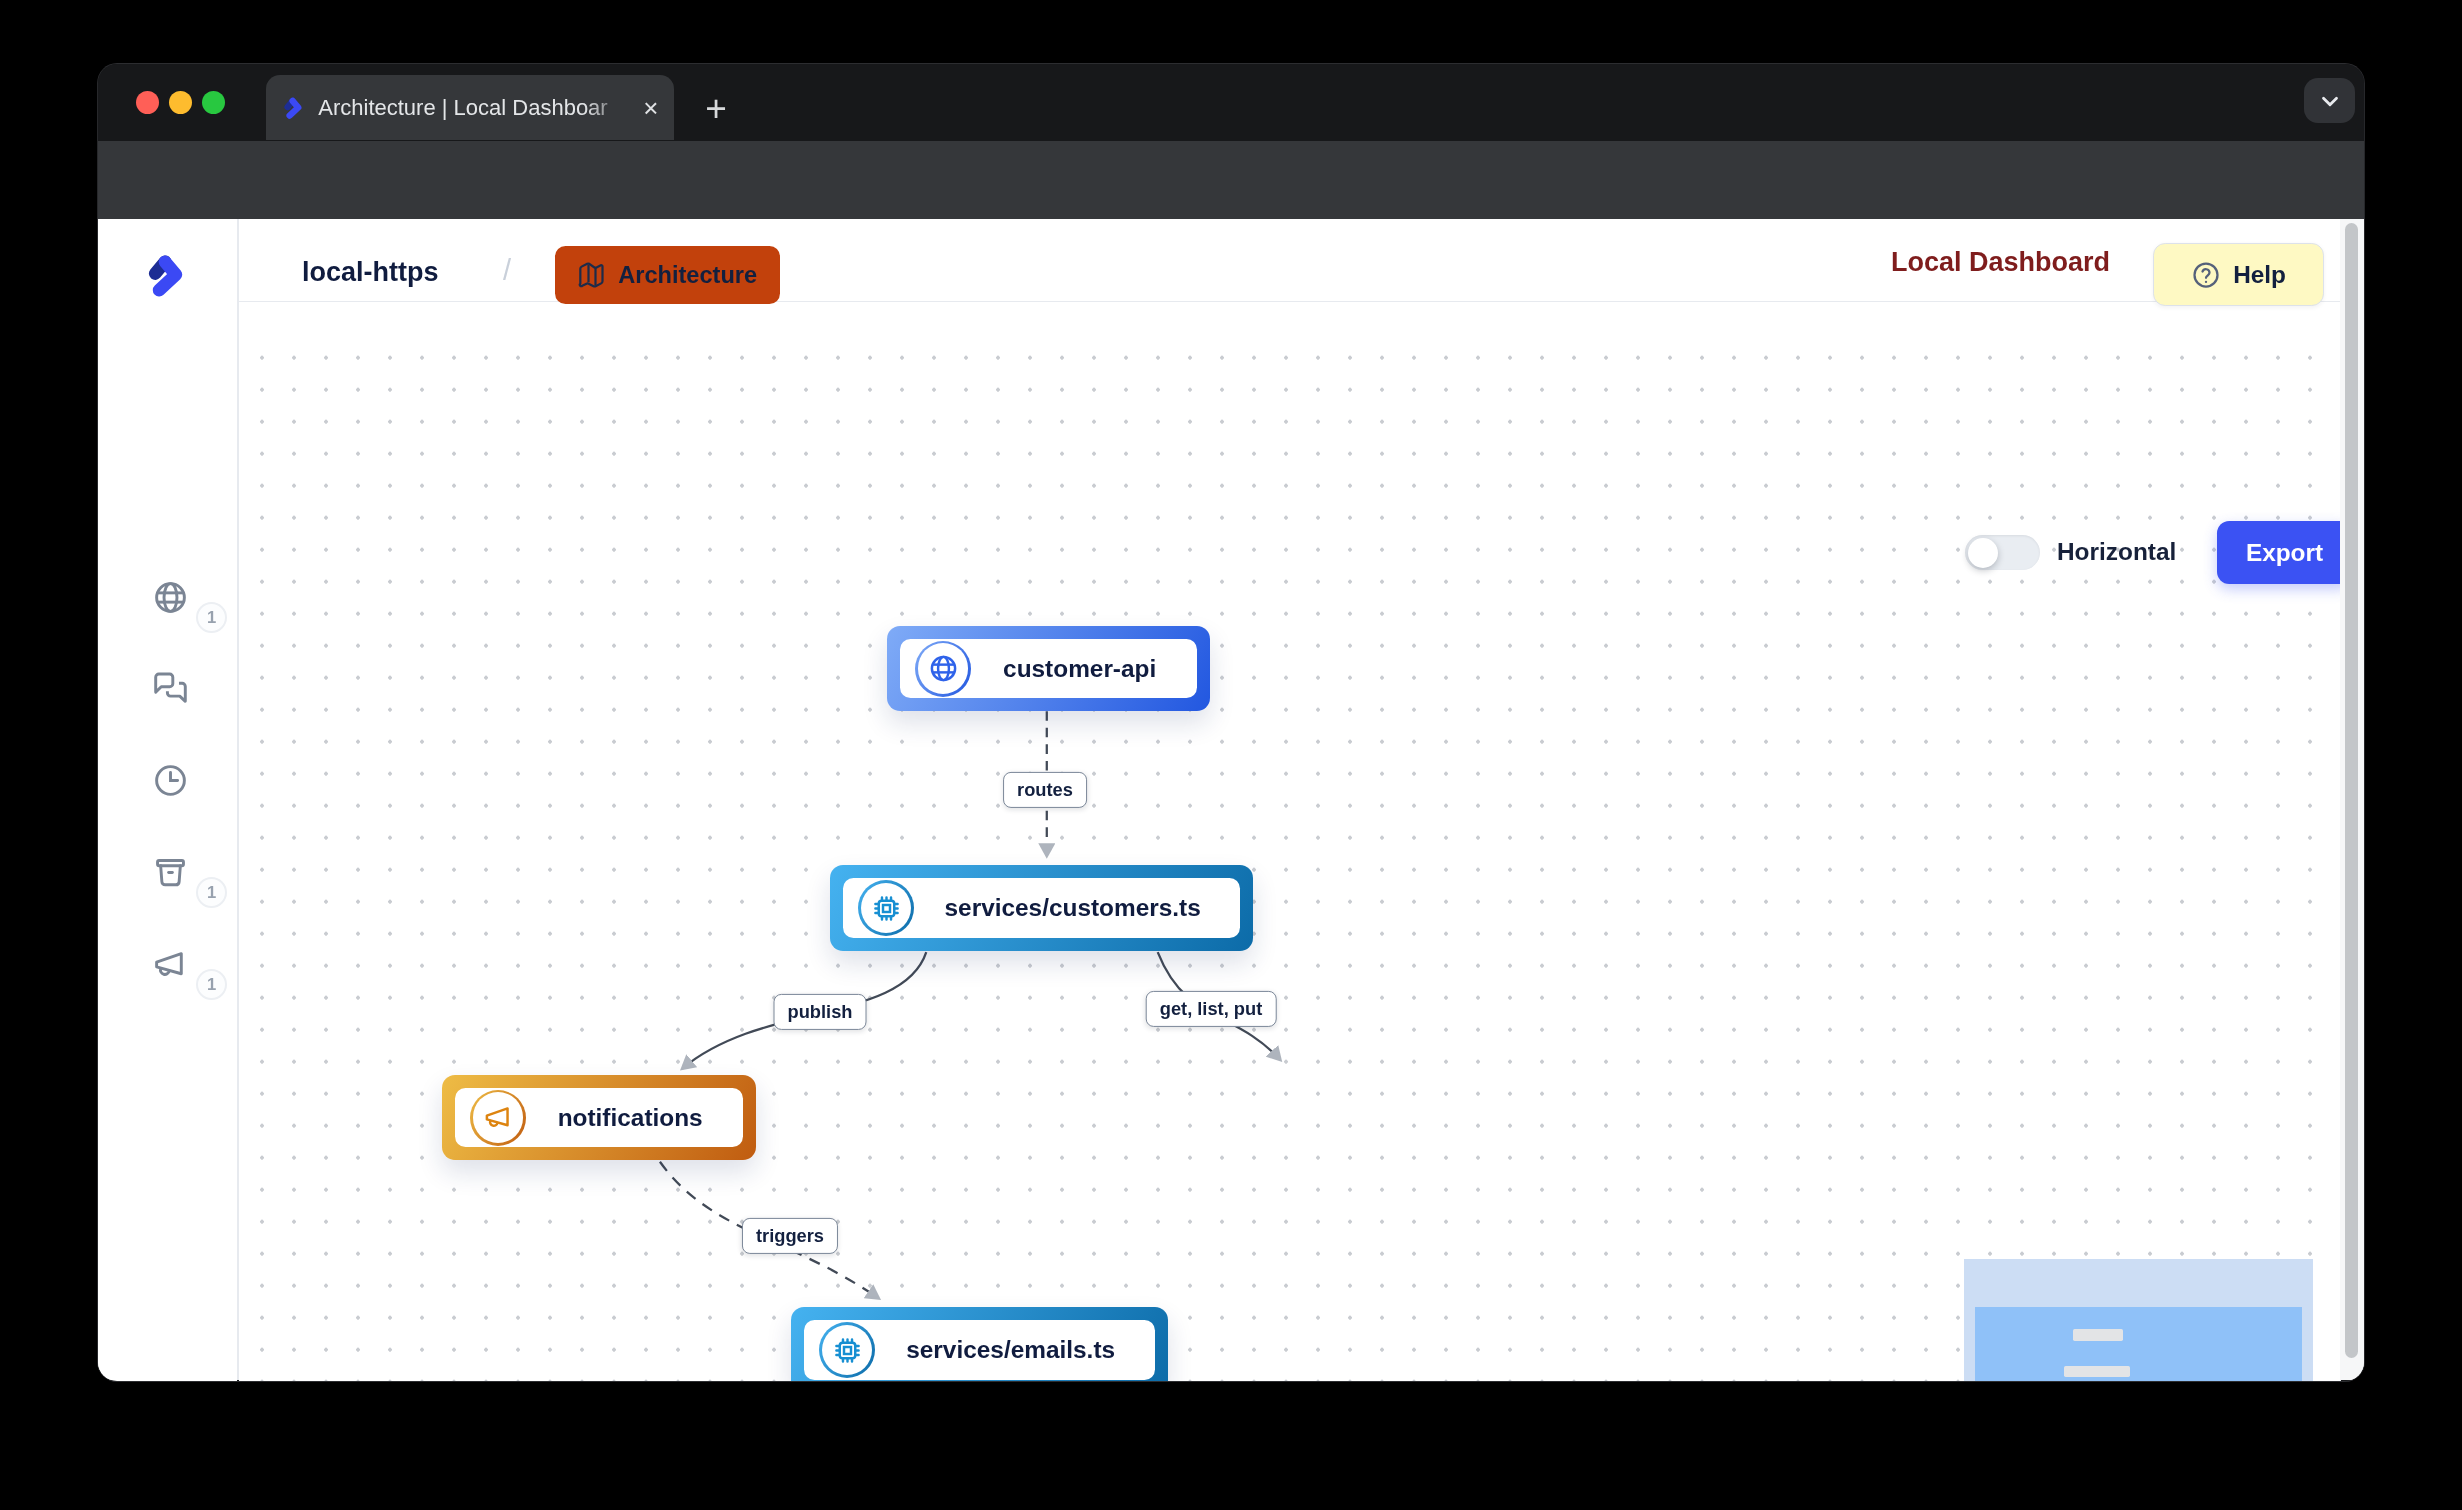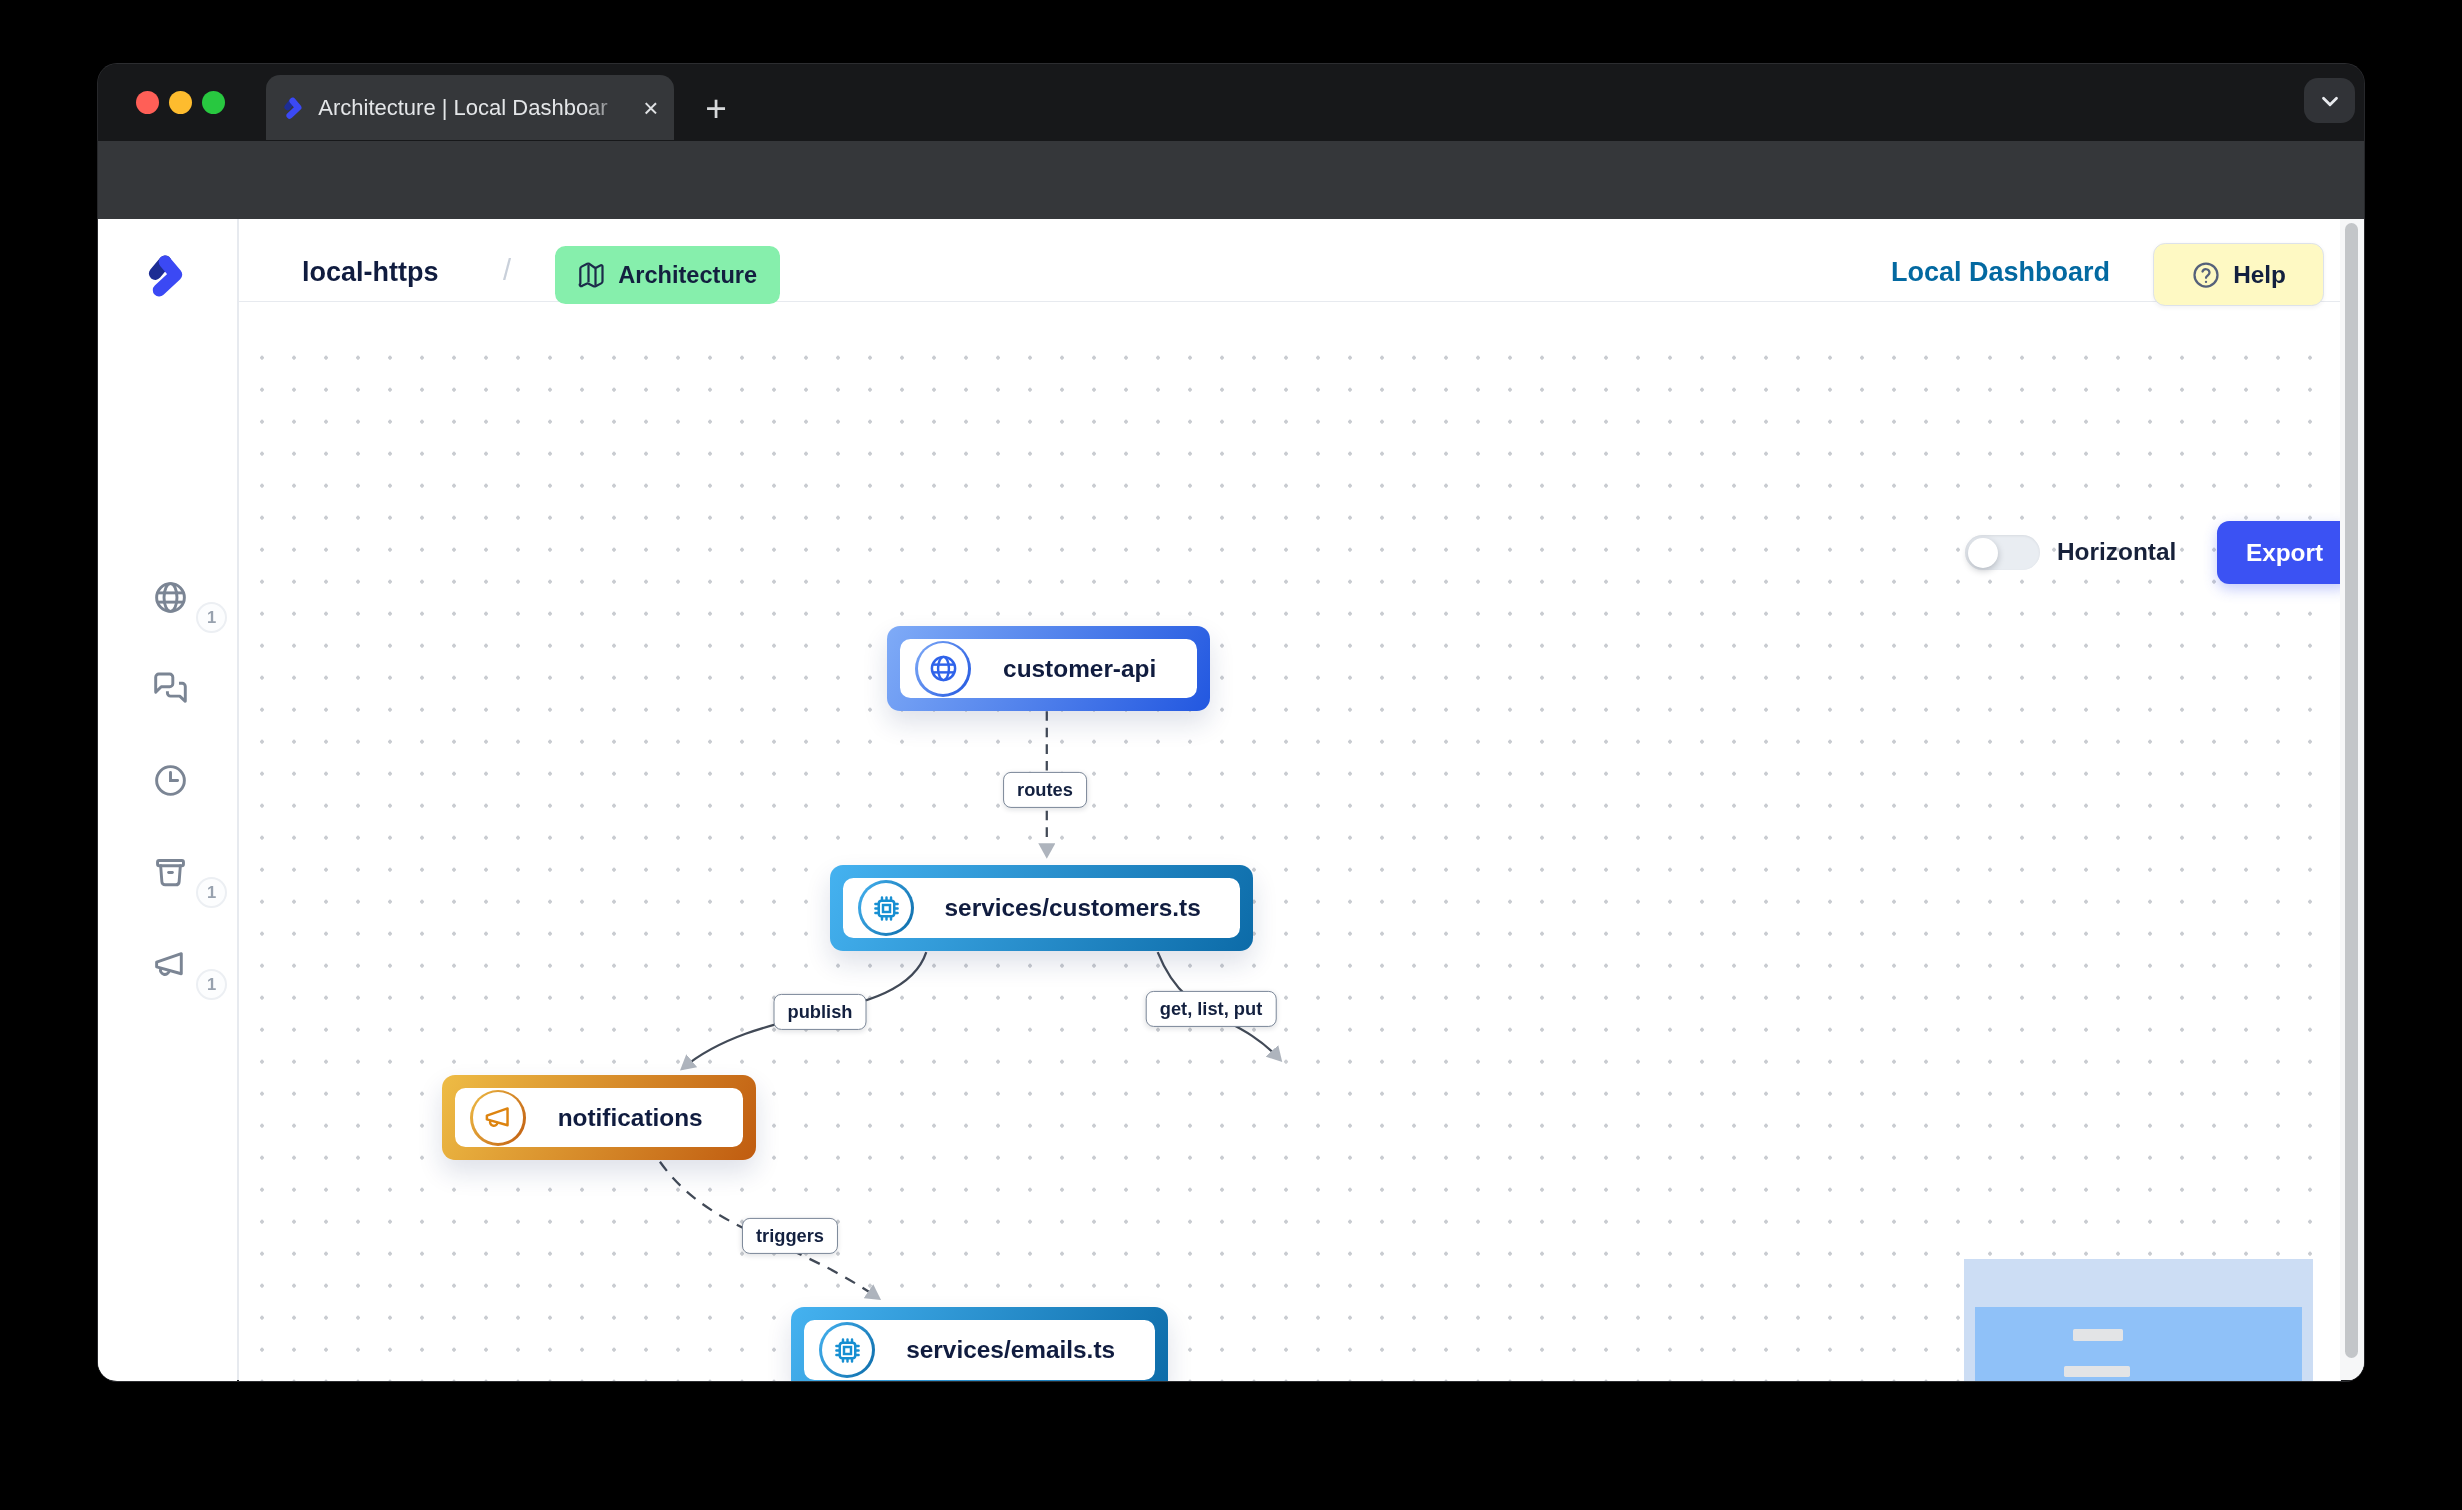--- a/index.html
+++ b/index.html
@@ -46,24 +46,24 @@
   
   .app { position:absolute; left:0; top:155px; width:2266px; height:1161px; background:#fff; }
   .logo-zone { position:absolute; left:0; top:0; width:139px; height:114px; background:#fff; }
   .app-header { position:absolute; left:139px; top:0; width:2103px; height:83px; background:#fff;
                 border-bottom:1.7px solid #e7eaef;padding-left:47px; }
   .sidebar { position:absolute; left:0; top:114px; width:139px; height:1048px; background:#fff; }
   .side-rule { position:absolute; left:139px; top:0; width:1.7px; height:1161px; background:#e7eaef; }
 
   .project-name { position:absolute; left:65px; top:38px; font-size:27px; font-weight:700; color:#101c3f; }
   .crumb-slash { position:absolute; left:266px; top:35px; font-size:29px; color:#c9d0da; font-weight:400; }
-  .arch-pill { position:absolute; left:318px; top:27px; height:58px; padding:0 23px; background:#86efac;
+  .arch-pill { position:absolute; left:318px; top:27px; height:58px; padding:0 23px; background:#c2410c;
                border-radius:10.5px; display:flex; align-items:center; gap:12.2px; }
   .arch-pill span { font-size:23.6px; font-weight:600; color:#13203f; }
-  .env-title { position:absolute; left:1654px; top:38px; font-size:27px; font-weight:700; color:#0369a1; }
+  .env-title { position:absolute; left:1654px; top:28px; font-size:27px; font-weight:700; color:#7f1d1d; }
   .help-btn { position:absolute; left:1916px; top:24.4px; width:171px; height:63px; background:#fef9c3;
               border:1.7px solid #dde2ea; border-radius:12.2px; display:flex; align-items:center; justify-content:center;
               gap:12.2px; box-shadow:0 1.7px 4.4px rgba(16,24,40,.05); }
   .help-btn span { font-size:24.4px; font-weight:600; color:#13203f; }
 
   .side-item { position:absolute; left:0; width:139px; height:61px; }
   .side-item svg { position:absolute; left:54px; top:12.2px; }
   .side-badge { position:absolute; left:98px; top:35px; width:31px; height:31px; border-radius:50%;
                 background:#fcfdfe; border:2.6px solid #eceff3; color:#97a1ae; font-size:16.6px; font-weight:700;
                 display:flex; align-items:center; justify-content:center; }

